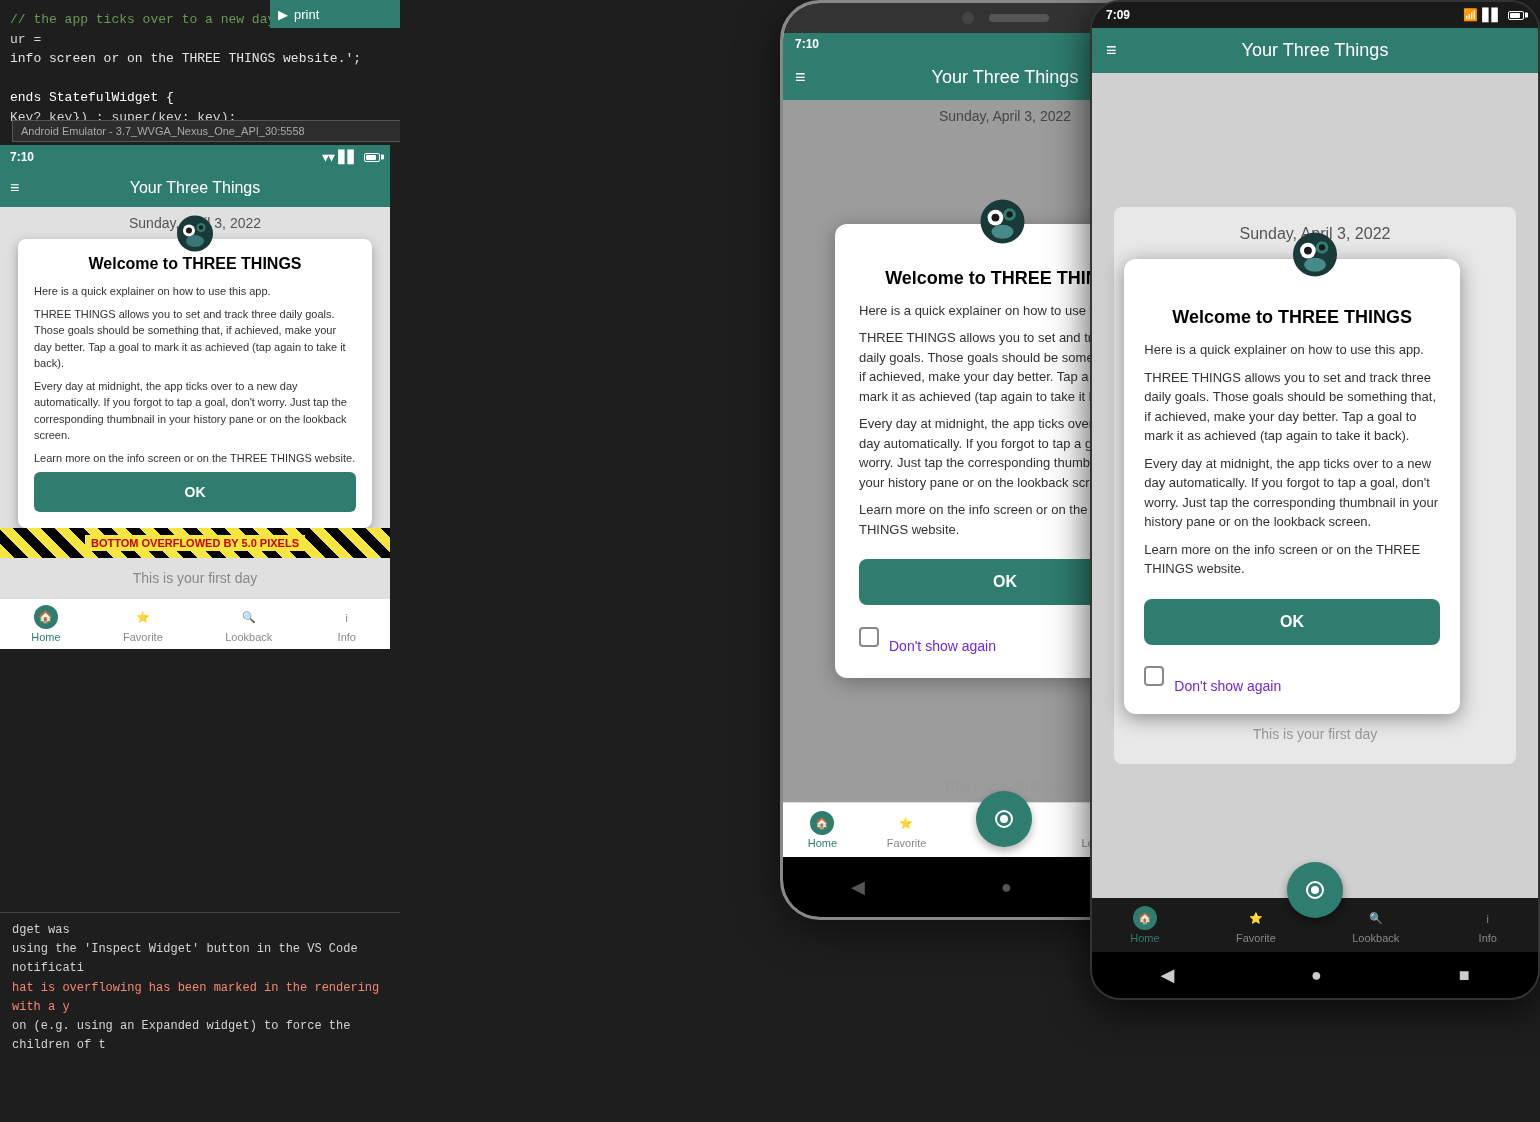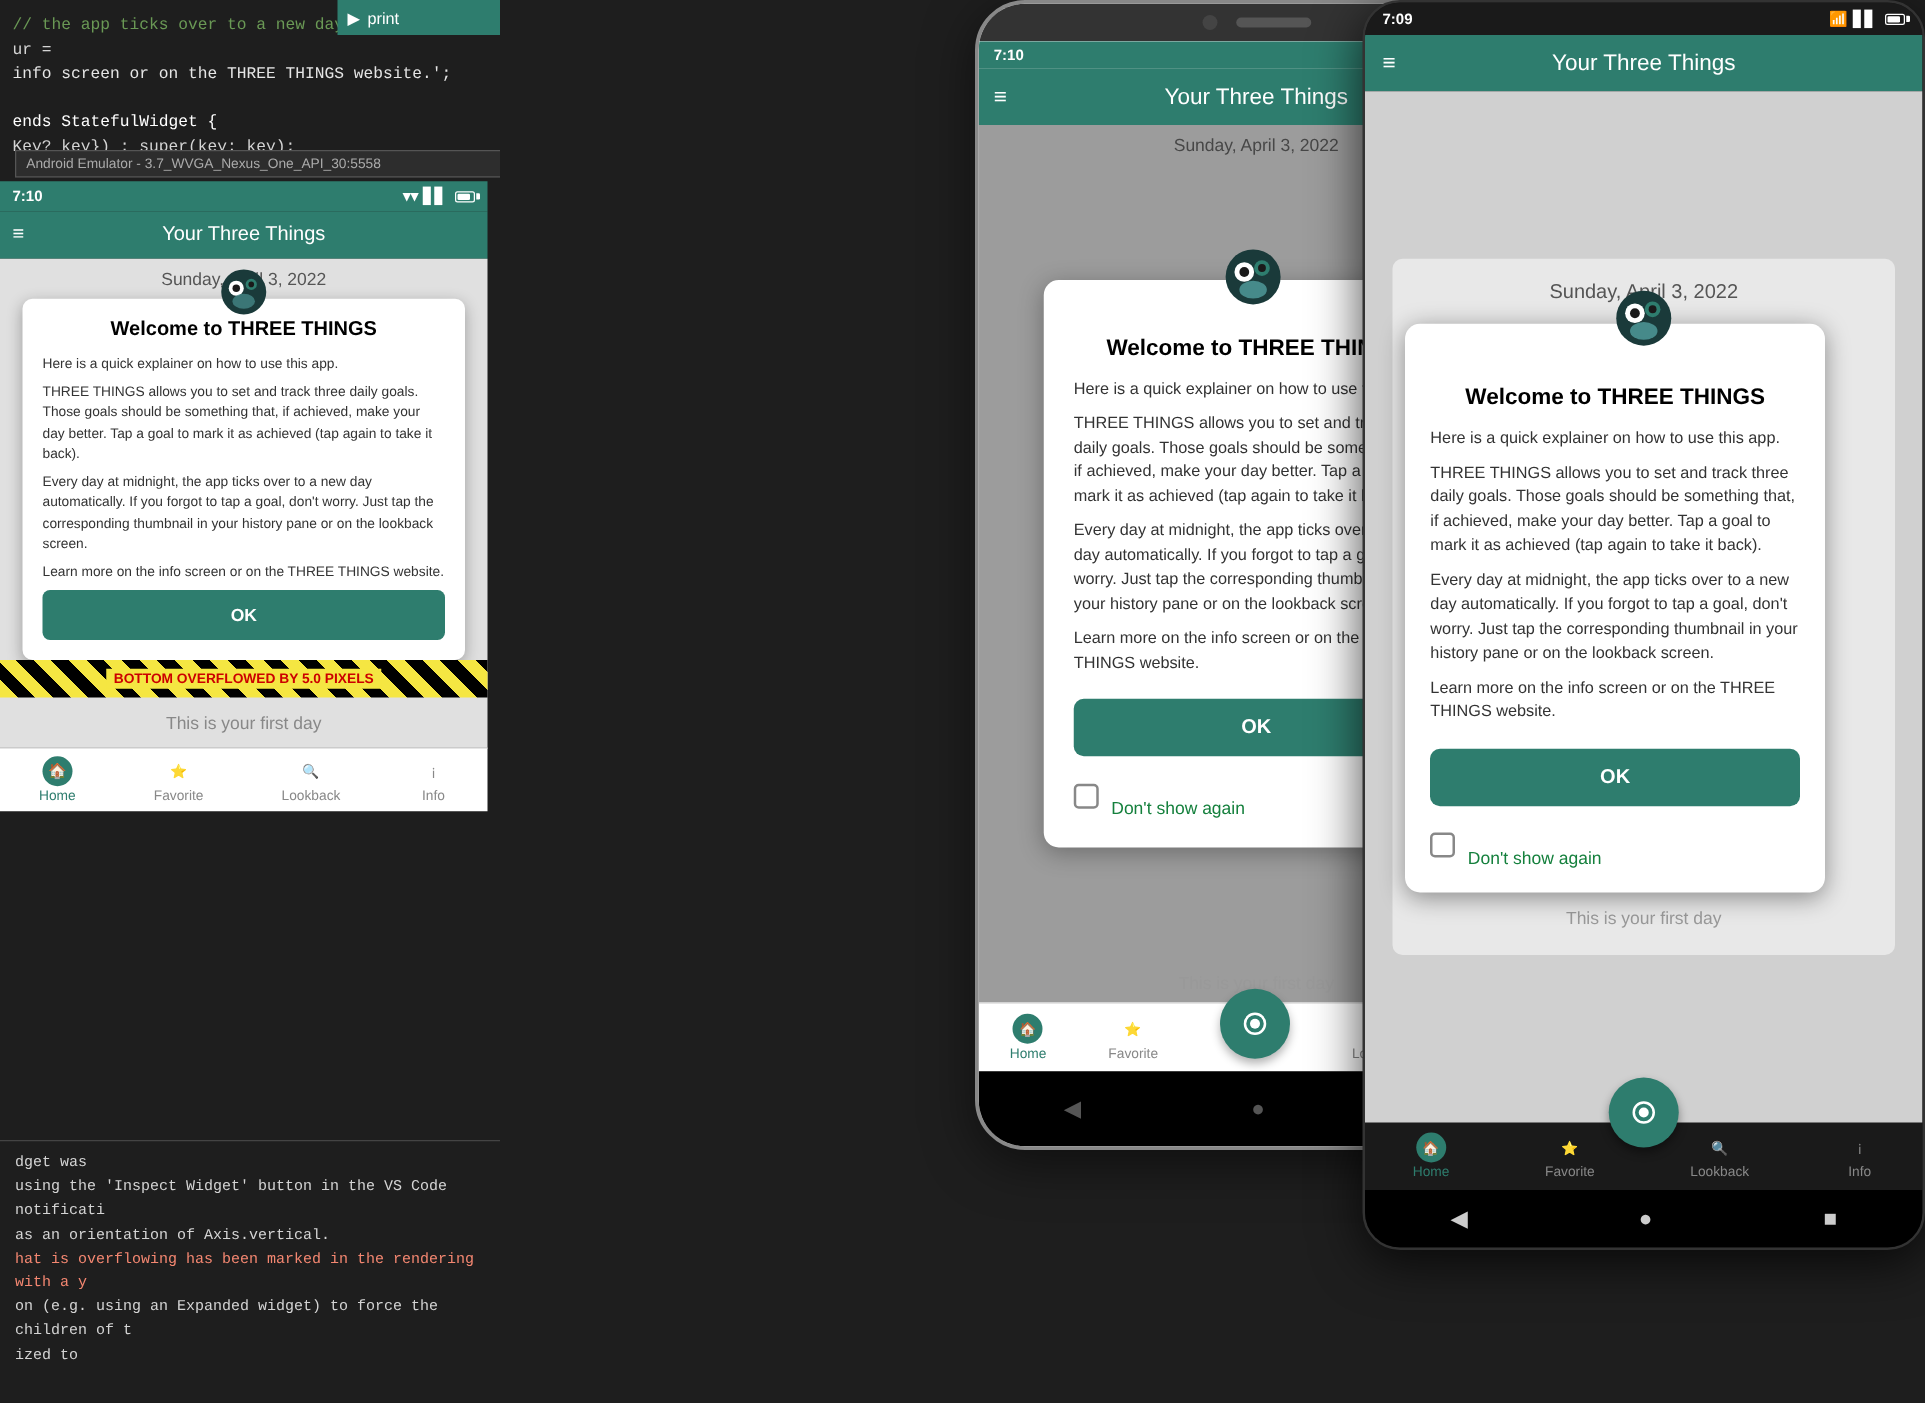--- a/index.html
+++ b/index.html
@@ -251,21 +251,21 @@
     }
     .dialog-checkbox {
       width: 20px;
       height: 20px;
       border: 2px solid #888;
       border-radius: 4px;
       flex-shrink: 0;
     }
     .dialog-checkbox-label {
       font-size: 14px;
-      color: #15803d;
+      color: #6d28d9;
       margin-top: 19px;
     }
 
     
     .bottom-nav {
       background: #fff;
       display: flex;
       justify-content: space-around;
       align-items: center;
       padding: 8px 0;
@@ -663,24 +663,22 @@
         <div class="nav-item">
           <div class="nav-icon-empty">ℹ</div>
           <span>Info</span>
         </div>
       </div>
     </div>
 
     <div class="console-bg">
       <div>dget was</div>
       <div>using the 'Inspect Widget' button in the VS Code notificati</div>
-      <div>as an orientation of Axis.vertical.</div>
       <div class="console-red">hat is overflowing has been marked in the rendering with a y</div>
       <div>on (e.g. using an Expanded widget) to force the children of t</div>
-      <div>ized to</div>
     </div>
   </div>
 
   <div class="middle-section">
     <div class="phone-middle">
 
       <div class="phone-top-bar">
         <div class="phone-camera"></div>
         <div class="phone-speaker"></div>
       </div>

